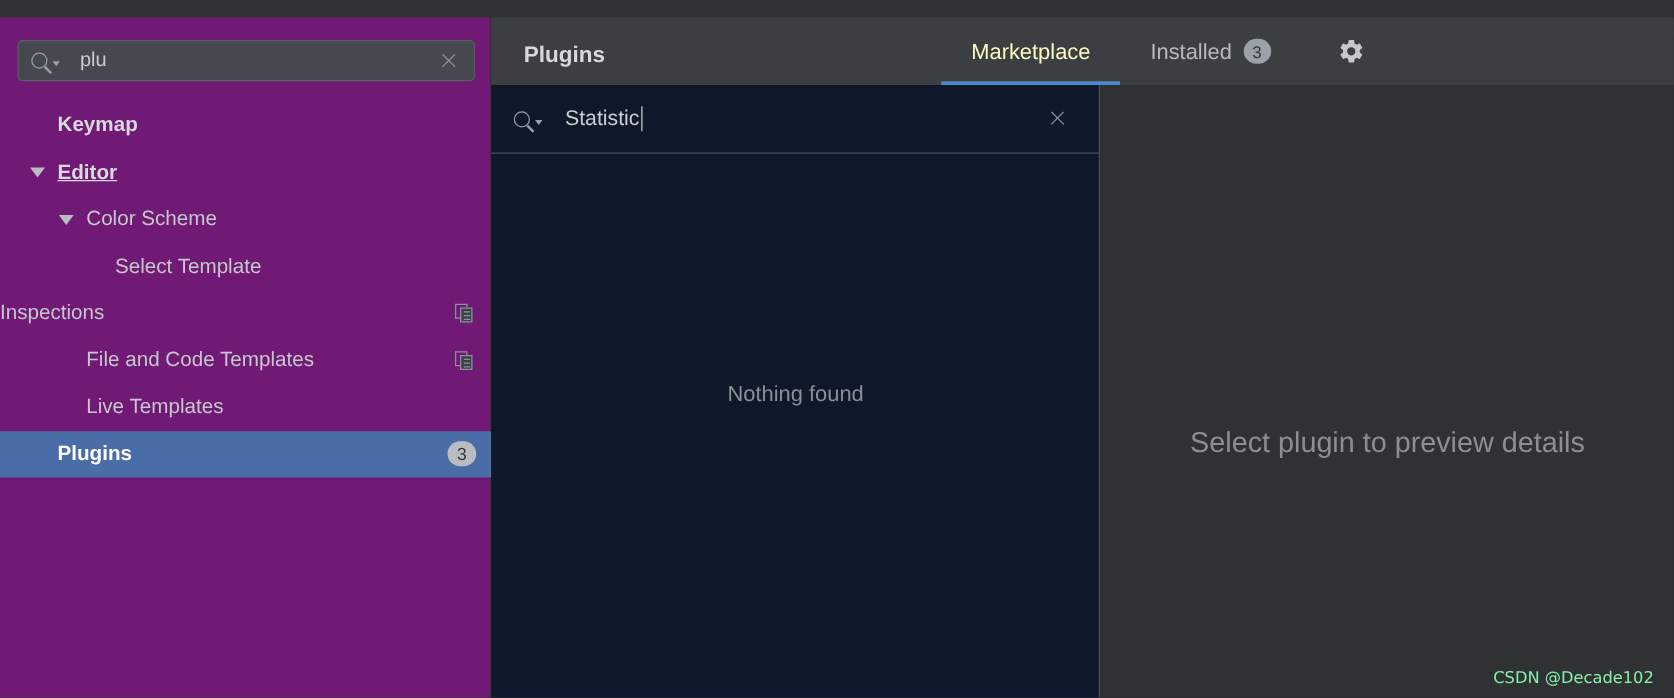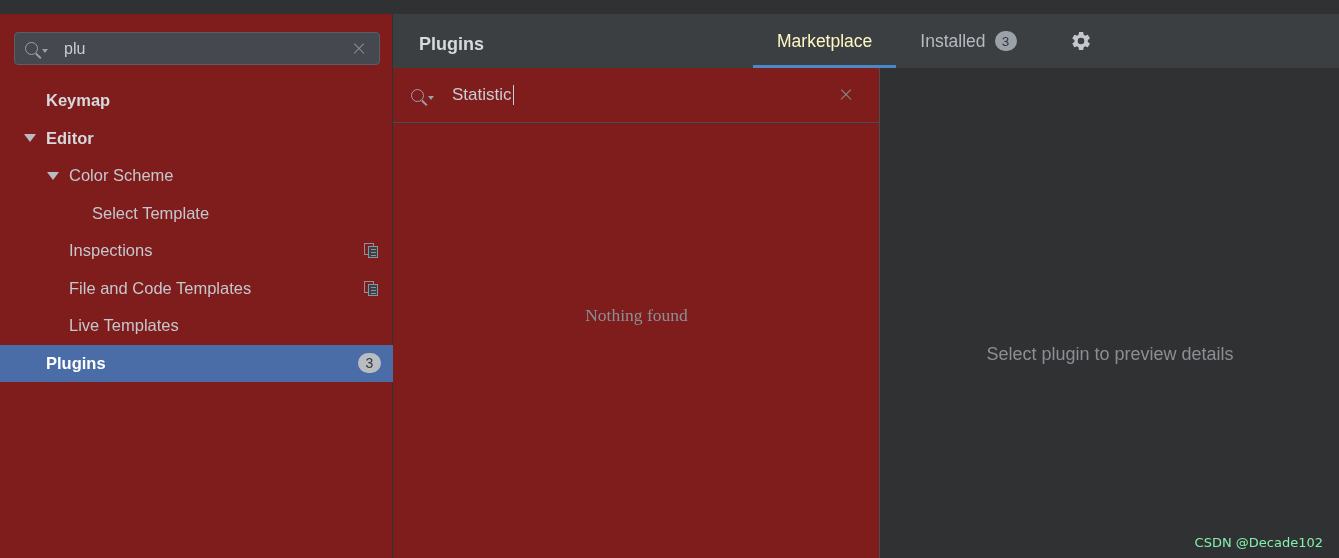--- a/index.html
+++ b/index.html
@@ -62,21 +62,21 @@
     color: #bdbdbd;
     font-size: 15px;
     white-space: nowrap;
   }
 
   
   .sidebar {
     position: absolute;
     left: 0; top: 14px;
     width: 393px; height: 544px;
-    background: #7f1d1d;
+    background: #701a75;
     border-right: 1px solid #2f3133;
   }
 
   .sb-search {
     position: absolute;
     left: 14px; top: 18px;
     width: 366px; height: 33px;
     background: #45494f;
     border: 1px solid #5a5e66;
     border-radius: 4px;
@@ -267,21 +267,21 @@
     align-items: center;
     justify-content: center;
     cursor: pointer;
   }
 
   
   .list-pane {
     position: absolute;
     left: 393px; top: 68px;
     width: 487px; height: 490px;
-    background: #7f1d1d;
+    background: #0f172a;
     border-right: 1px solid #4b4e51;
   }
   .plugin-search {
     position: absolute;
     left: 0; top: 0;
     width: 487px; height: 55px;
     border-bottom: 1px solid #4b4e51;
     display: flex;
     align-items: center;
   }
@@ -307,38 +307,37 @@
   .nothing-found {
     position: absolute;
     left: 0; top: 55px;
     width: 487px; height: 435px;
     display: flex;
     align-items: center;
     justify-content: center;
     color: #8b8f94;
     font-size: 17.5px;
     padding-bottom: 50px;
-    font-family: Liberation Serif, serif;
   }
 
   
   .preview-pane {
     position: absolute;
     left: 881px; top: 68px;
     width: 458px; height: 490px;
     background: #2f3133;
   }
   .preview-msg {
     position: absolute;
     left: 0; right: 0;
     top: 286px;
     transform: translateY(-50%);
     text-align: center;
     color: #8b8f94;
-    font-size: 18px;
+    font-size: 23px;
   }
 
   
   .watermark {
     position: absolute;
     right: 16px; bottom: 8px;
     color: #86efac;
     font-size: 13px;
     font-family: "DejaVu Sans", sans-serif;
   }
@@ -371,34 +370,34 @@
     </div>
 
     <div class="tree">
 
       <div class="tree-row bold">
         <span class="tree-label" style="margin-left:46px;">Keymap</span>
       </div>
 
       <div class="tree-row bold">
         <span class="tw" style="left:24px;"></span>
-        <span class="tree-label" style="margin-left:46px;">Editor</span>
+        <span class="tree-label" style="margin-left:46px;text-decoration:underline;">Editor</span>
       </div>
 
       <div class="tree-row">
         <span class="tw" style="left:47px;"></span>
         <span class="tree-label" style="margin-left:69px;">Color Scheme</span>
       </div>
 
       <div class="tree-row">
         <span class="tree-label" style="margin-left:92px;">Select Template</span>
       </div>
 
       <div class="tree-row">
-        <span class="tree-label" style="margin-left:69px;text-align:right;">Inspections</span>
+        <span class="tree-label" style="text-align:right;">Inspections</span>
         <span class="copy-icon">
           <span class="pg-back"></span>
             <span class="pg-front"></span>
           <span class="ln" style="top:6px;"></span>
             <span class="ln" style="top:9px;"></span>
             <span class="ln" style="top:12px;"></span>
         </span>
       </div>
 
       <div class="tree-row">

